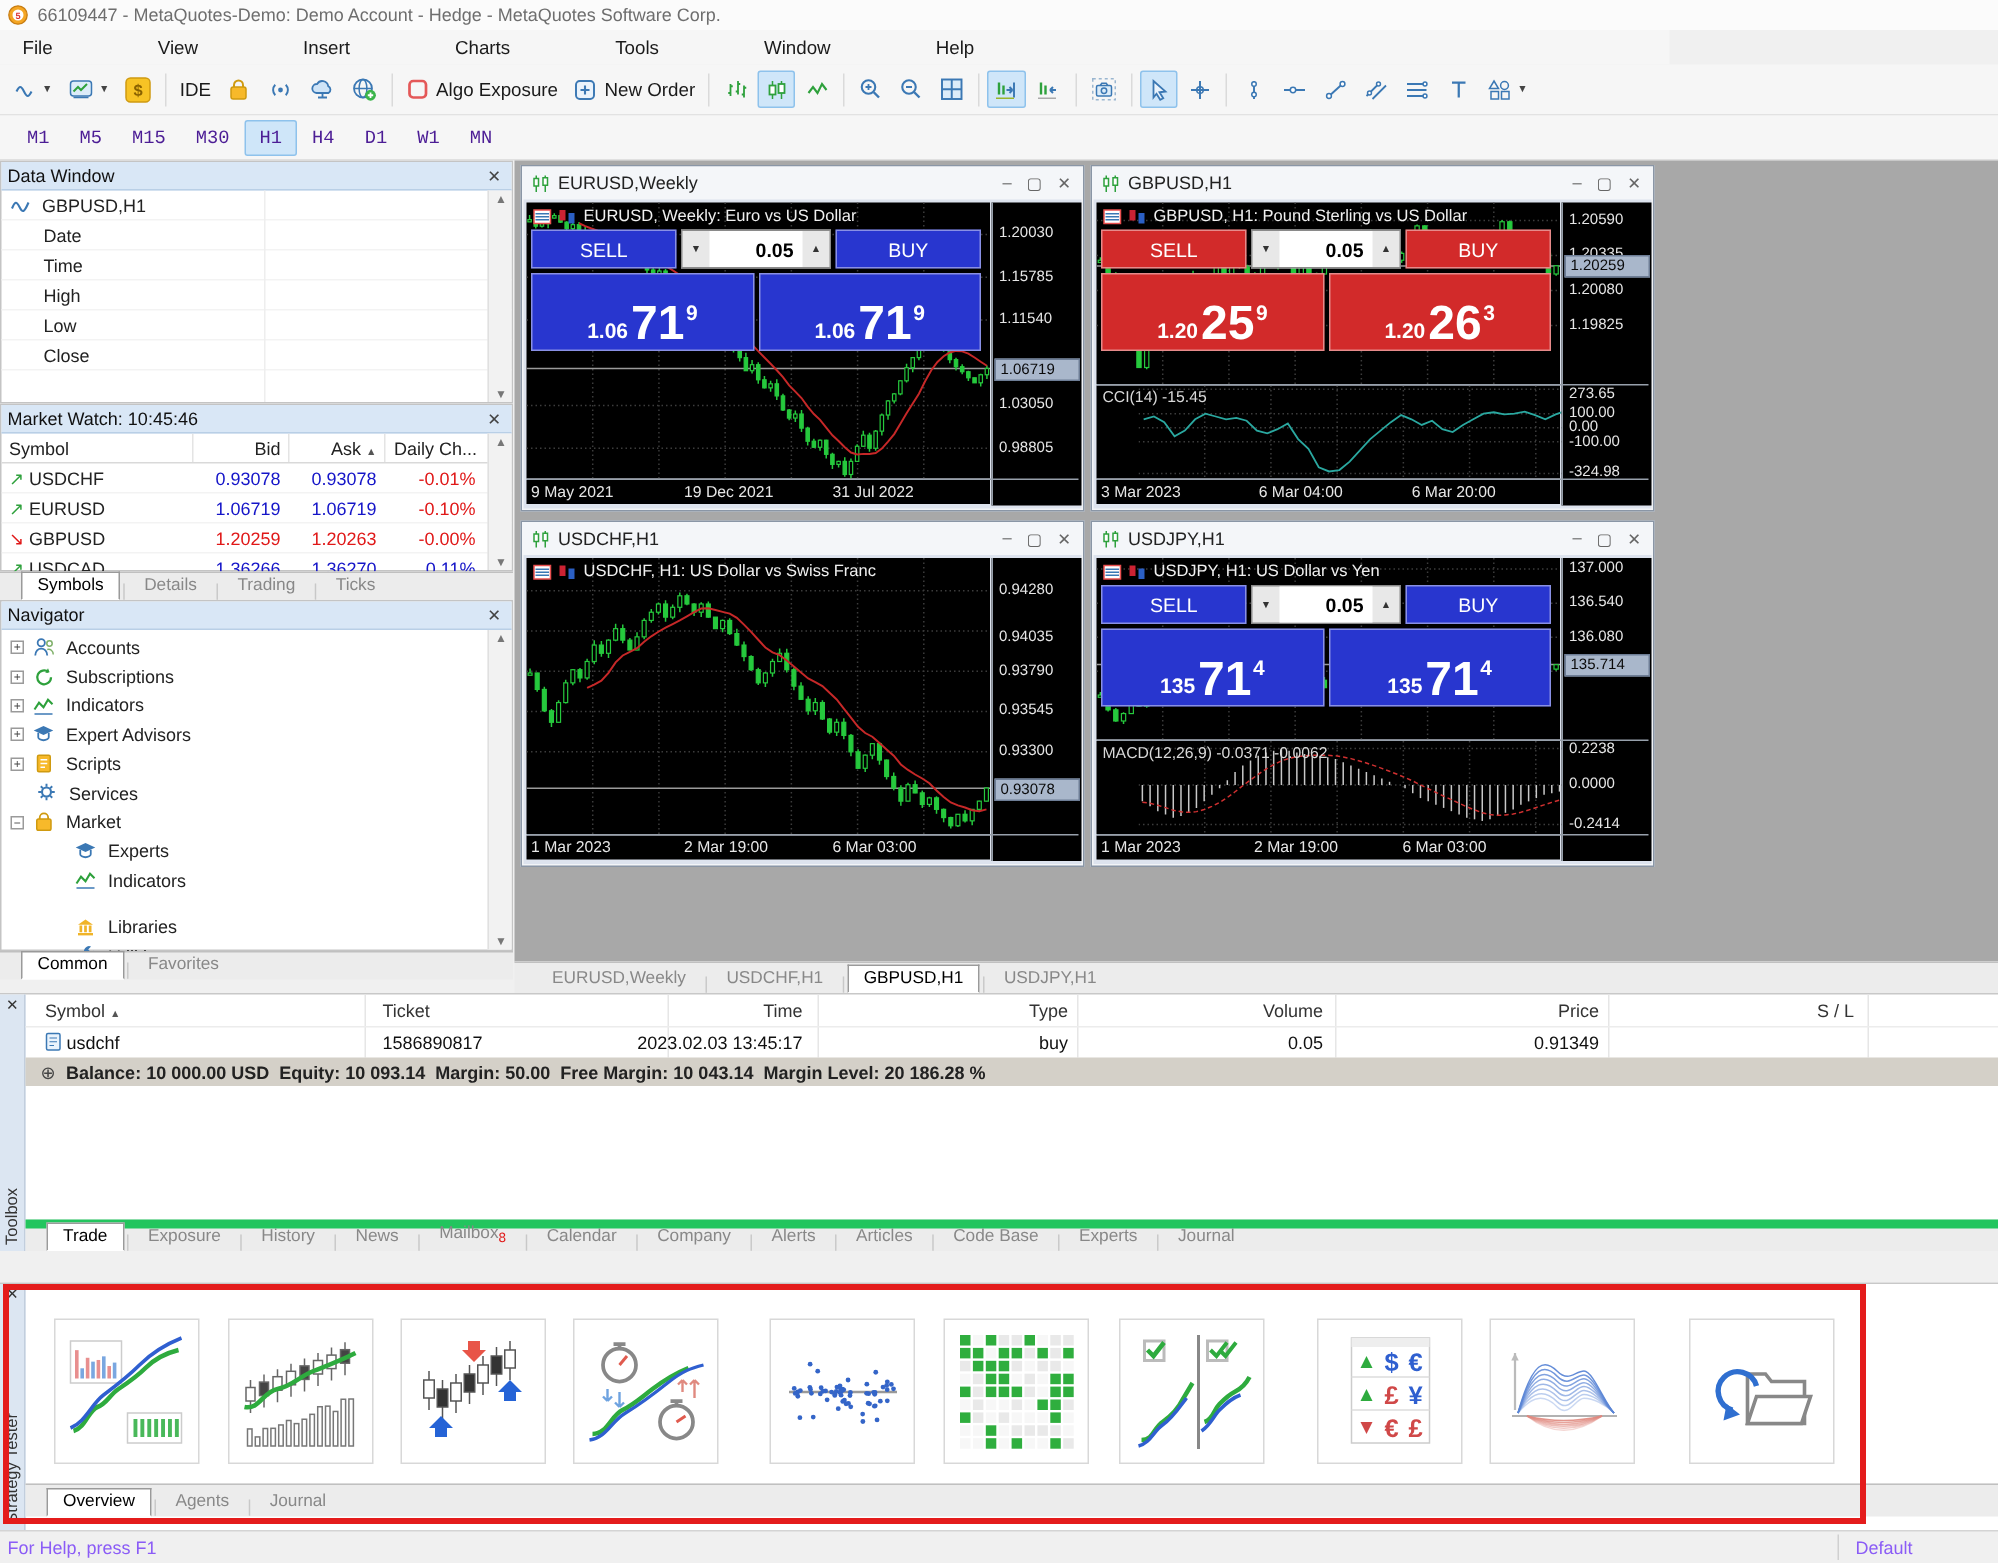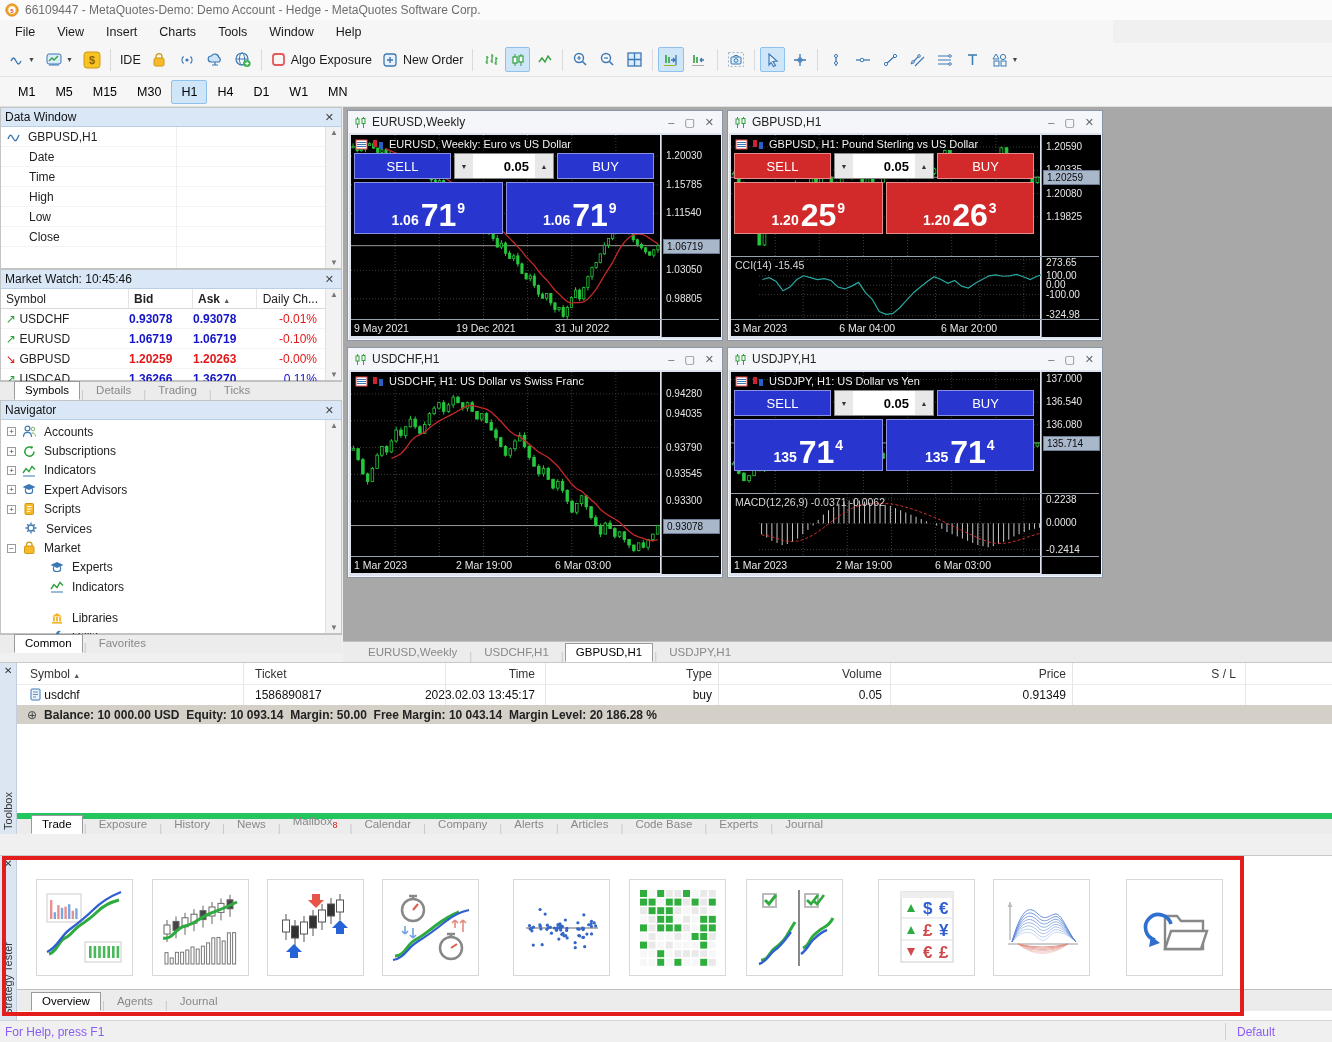--- a/index.html
+++ b/index.html
@@ -3,49 +3,49 @@
 <meta charset="utf-8">
 <style>
   * { box-sizing: border-box; margin:0; padding:0; }
   html,body { width:1332px; height:1042px; overflow:hidden; background:#f0f0f0;
     font-family:"Liberation Sans","DejaVu Sans",sans-serif; font-size:12px; color:#222; }
   
   #titlebar { position:absolute; left:0; top:0; width:1332px; height:20px; background:#fbfbfb;
     display:flex; align-items:center; padding-left:5px; color:#6e6e6e; font-size:12px; }
   #titlebar .logo { width:14px; height:14px; margin-right:6px; }
   #menubar { position:absolute; left:0; top:20px; width:1113px; height:23px; background:#f6f6f6;
-    display:flex; align-items:center; padding-left:4px; }
+    display:flex; align-items:center; padding-left:4px;gap:48px; }
   .menu-item { padding:3px 11px; color:#1a1a1a; font-size:12.5px; cursor:default; }
   #toolbar { position:absolute; left:0; top:43px; width:1332px; height:34px; background:#f6f6f6;
     border-bottom:1px solid #e2e2e2; display:flex; align-items:center; padding-left:4px; }
   .tb-btn { height:25px; min-width:25px; display:flex; align-items:center; justify-content:center;
     border:1px solid transparent; border-radius:2px; margin:0 1px; padding:0 3px; color:#2a6bad; }
   .tb-btn.active { background:#cfe6f9; border-color:#8ec2ec; }
   .tb-btn .lbl { margin-left:5px; color:#1a1a1a; font-size:12.5px; }
   .tb-sep { width:1px; height:22px; background:#dadada; margin:0 4px; }
   .caret { font-size:7px; color:#444; margin-left:3px; }
   #tfbar { position:absolute; left:0; top:77px; width:1332px; height:30px; background:#f6f6f6;
     border-bottom:1px solid #e0e0e0; display:flex; align-items:center; padding-left:8px; }
-  .tf { padding:4px 9px; color:#000000; font-size:12.5px; border:1px solid transparent; border-radius:2px; }
+  .tf { padding:4px 9px; color:#4c1d95; font-size:12.5px; border:1px solid transparent; border-radius:2px;font-family:Liberation Mono, monospace; }
   .tf.active { background:#cfe6f9; border-color:#8ec2ec; }
   
   .panel { position:absolute; background:#fff; border:1px solid #c4c4c4; }
   .panel-head { height:19px; background:#d9e7f6; border-bottom:1px solid #b9cfe6; display:flex;
     align-items:center; padding:0 4px; font-size:12px; color:#111; }
   .panel-head .x { margin-left:auto; color:#444; font-size:11px; padding:0 3px; }
   .vscroll { position:absolute; right:0; top:19px; bottom:0; width:16px; background:#f2f2f2;
     border-left:1px solid #e0e0e0; font-size:8px; color:#777; text-align:center; }
   .vscroll .up { position:absolute; top:1px; left:4px; } .vscroll .dn { position:absolute; bottom:1px; left:4px; }
   .dw-row { height:20px; display:flex; align-items:center; padding-left:28px; border-bottom:1px solid #f3f3f3; }
   .dw-row.first { padding-left:6px; }
   .dw-split { position:absolute; left:175px; top:19px; bottom:0; width:1px; background:#eee; }
   .mw-colhead { height:20px; display:flex; border-bottom:1px solid #d9d9d9; color:#222; }
   .mw-colhead div { border-right:1px solid #e4e4e4; padding:3px 5px; }
   .mw-row { height:20px; display:flex; align-items:center; border-bottom:1px solid #f3f3f3; }
-  .c-sym { width:128px; padding-left:5px; } .c-bid,.c-ask { width:64px; padding-right:6px;font-weight:bold; }
+  .c-sym { width:128px; padding-left:5px; } .c-bid,.c-ask { width:64px; text-align:right; padding-right:6px; }
   .c-dly { width:66px; text-align:right; padding-right:6px; }
   .blue { color:#1414c8; } .red { color:#e01818; } .grn { color:#2ea13c; }
   .tabstrip { display:flex; align-items:flex-end; background:#ececec; border-top:1px solid #c0c0c0;
     height:19px; padding-left:14px; font-size:11.5px; color:#888; }
   .tabstrip .tab { padding:2px 10px 3px; border:1px solid transparent; position:relative; }
   .tabstrip .tab.active { background:#fff; border-color:#9a9a9a; border-bottom-color:#fff; color:#000; top:0px; }
   .tabstrip .sep { color:#c8c8c8; padding:0 1px; }
   .badge8 { color:#e01818; font-size:9px; vertical-align:sub; }
   .nav-row { height:19.4px; display:flex; align-items:center; }
   .nav-exp { width:9px; height:9px; border:1px solid #9a9a9a; background:#fff; font-size:8px; line-height:7px;
@@ -1185,21 +1185,21 @@
             <span class="hdr-text">USDCHF, H1: US Dollar vs Swiss Franc</span>
           </div>
         </div>
         <div class="cw-time">
           <div class="x-lab" style="left: 3.09px;">1 Mar 2023</div>
           <div class="x-lab" style="left: 105.06px;">2 Mar 19:00</div>
           <div class="x-lab" style="left: 203.94px;">6 Mar 03:00</div>
         </div>
         <div class="cw-axis">
           <div class="axis-tick" style="top: 15.9048px;">0.94280</div>
-          <div class="axis-tick" style="top: 36px;">0.94035</div>
+          <div class="axis-tick" style="top: 47px;">0.94035</div>
           <div class="axis-tick" style="top: 69.5714px;">0.93790</div>
           <div class="axis-tick" style="top: 96.4048px;">0.93545</div>
           <div class="axis-tick" style="top: 123.238px;">0.93300</div>
           <div class="price-tag" style="top: 146.552px;">0.93078</div>
         </div>
         <div class="sepline" style="top:186px"></div>
       </div>
     </div>
   <div class="chart-window hassub" style="left:384px;top:240px">
       <div class="cw-title">

